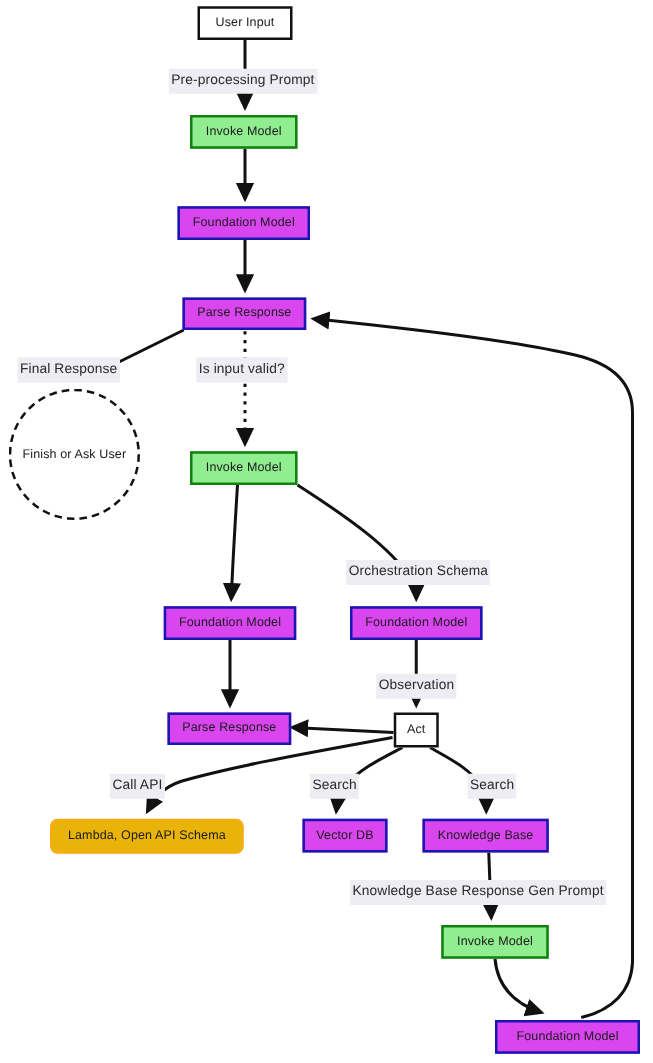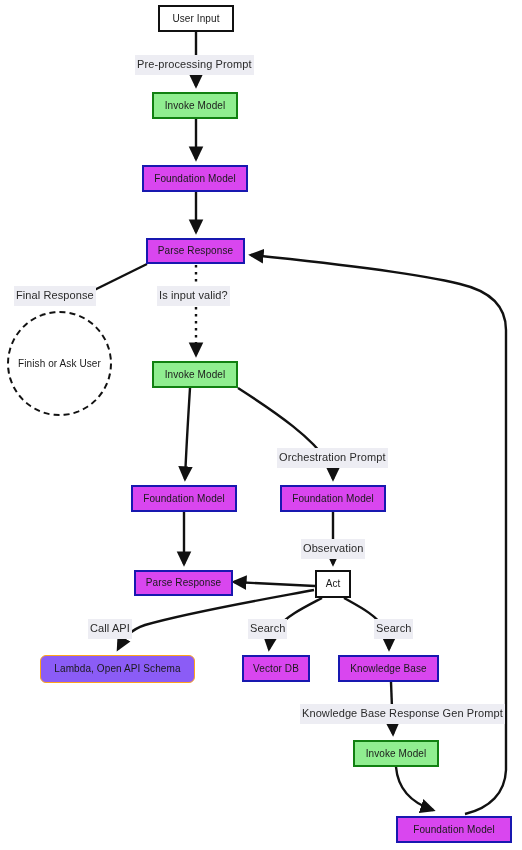--- a/index.html
+++ b/index.html
@@ -44,21 +44,21 @@
   }
   .node.green {
     background: #90EE90;
     border: 2px solid #118011;
   }
   .node.white {
     background: #ffffff;
     border: 2px solid #111111;
   }
   .node.orange {
-    background: #8b5cf6;
+    background: #eab308;
     border: 1px solid #FFA41C;
     border-radius: 6px;
   }
   .node.circle-dashed {
     background: transparent;
     border: 2.5px dashed #111111;
     border-radius: 50%;
   }
   .edge-label {
     position: absolute;
@@ -177,25 +177,25 @@
   <div class="node blue" style="left:396px; top:816px; width:116px; height:27px;">
     <span>Foundation Model</span>
   </div>
 
   <div class="edge-label" style="left:135px; top:55px;">Pre-processing Prompt</div>
 
   <div class="edge-label" style="left:14px; top:286px;">Final Response</div>
 
   <div class="edge-label" style="left:157px; top:286px;">Is input valid?</div>
 
-  <div class="edge-label" style="left:277px; top:448px;">Orchestration Prompt</div>
+  <div class="edge-label" style="left:277px; top:448px;">Orchestration Schema</div>
 
   <div class="edge-label" style="left:301px; top:507px;margin-top:32px;">Observation</div>
 
   <div class="edge-label" style="left:88px; top:619px;">Call API</div>
 
   <div class="edge-label" style="left:248px; top:619px;">Search</div>
 
   <div class="edge-label" style="left:374px; top:619px;">Search</div>
 
-  <div class="edge-label" style="left:300px; top:704px;">Knowledge Base Response Gen Prompt</div>
+  <div class="edge-label" style="left:280px; top:704px;">Knowledge Base Response Gen Prompt</div>
 
 </div>
 
 </body></html>

